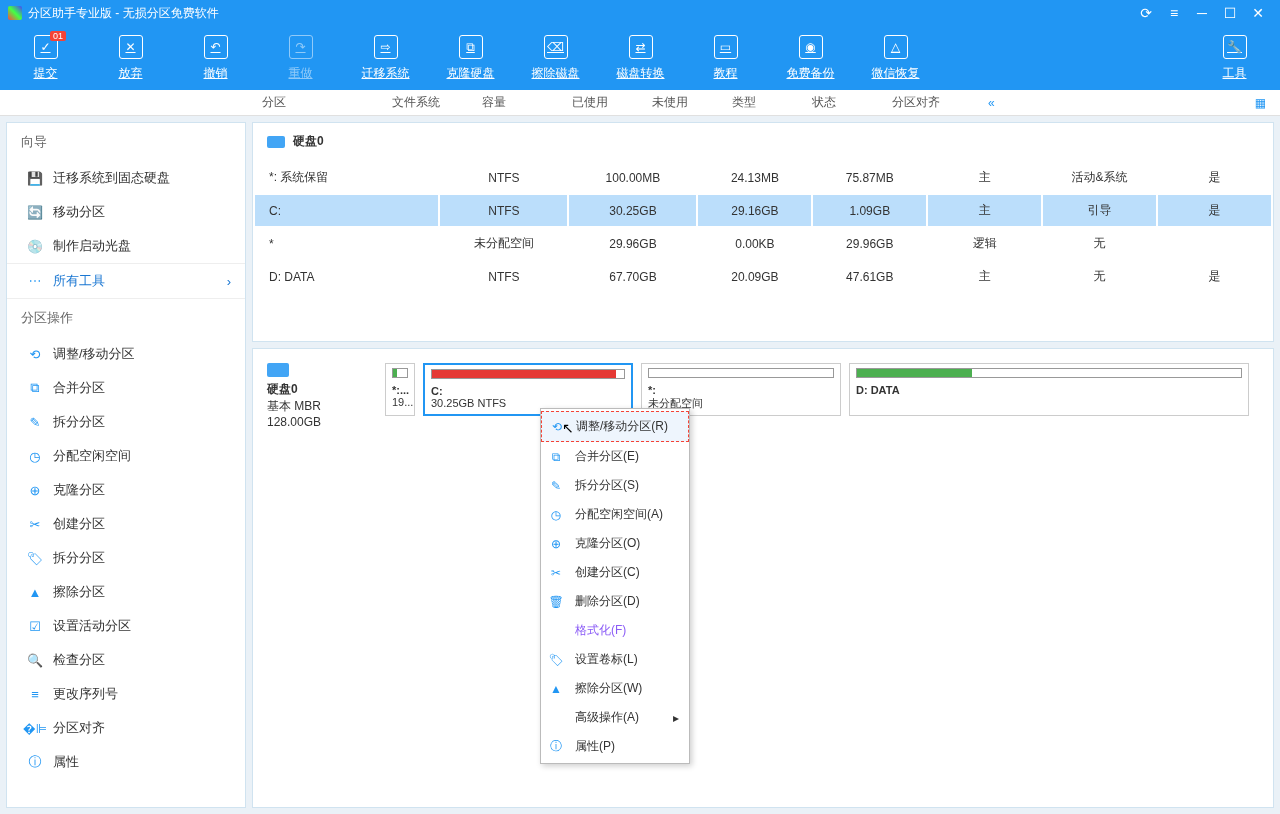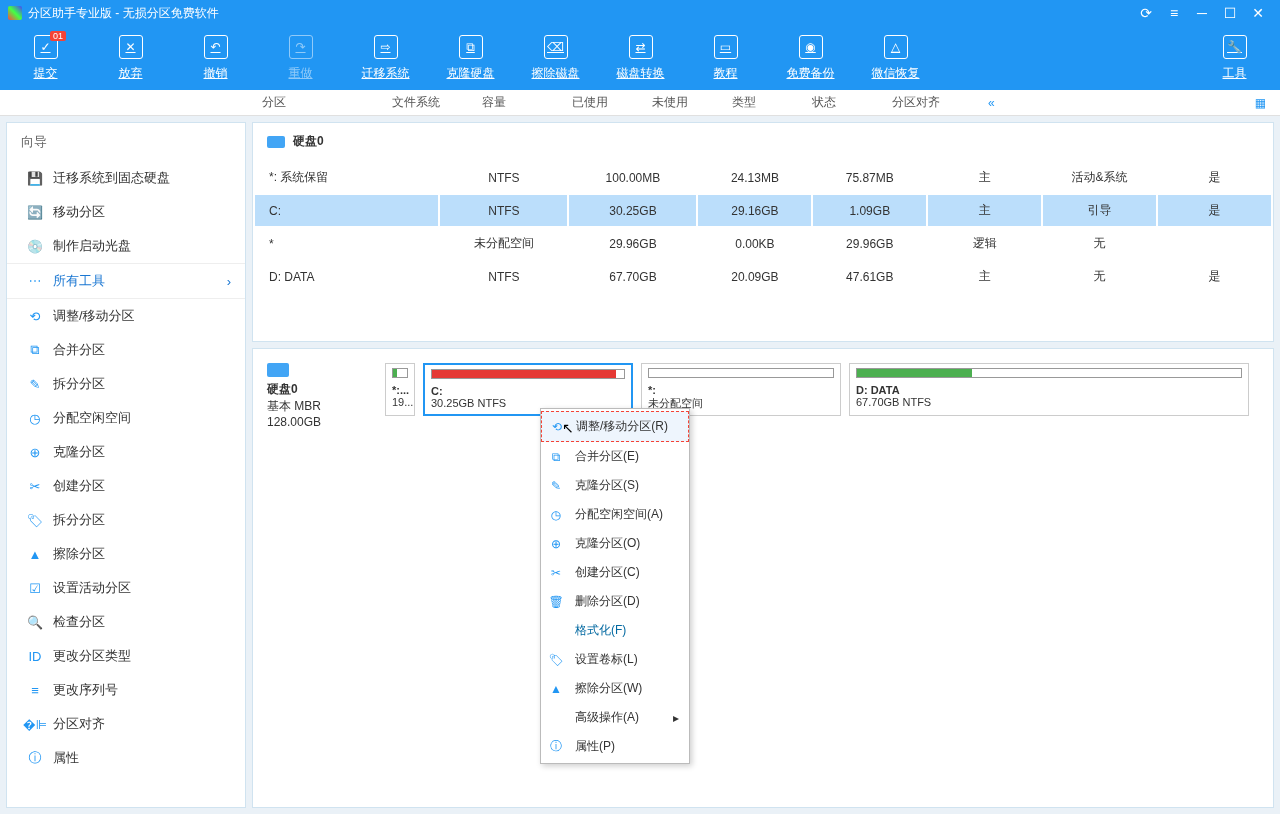--- a/index.html
+++ b/index.html
@@ -33,21 +33,21 @@
 .tbl tr.sel td { background: #bbdefb; }
 .diskmap { background: #fff; border: 1px solid #d0e3f0; padding: 14px; display: flex; gap: 8px; position: relative; min-height: 80px; flex: 1; align-items: flex-start; }
 .dm-disk { width: 110px; }
 .dm-disk .dname { font-weight: bold; margin-top: 4px; }
 .dm-part { border: 1px solid #ccc; padding: 4px 6px; font-size: 11px; cursor: pointer; }
 .dm-part.sel { border: 2px solid #2196f3; }
 .dm-bar { height: 10px; border: 1px solid #999; margin-bottom: 6px; position: relative; background: #fff; }
 .dm-bar .fill { height: 100%; }
 .ctxmenu { position: absolute; left: 540px; top: 408px; width: 150px; background: #fff; border: 1px solid #bbb; box-shadow: 2px 2px 6px rgba(0,0,0,0.2); z-index: 100; padding: 2px 0; }
 .cm-item { padding: 6px 10px 6px 34px; font-size: 12px; cursor: pointer; position: relative; display: flex; align-items: center; }
-.cm-item.disabled { color: #0369a1; }
+.cm-item.disabled { color: #8b5cf6; }
 .cm-item.hl { border: 1.5px dashed #f44336; background: #eef5fd; }
 .cm-item .cico { position: absolute; left: 8px; width: 14px; height: 14px; color: #2196f3; display: inline-flex; align-items: center; justify-content: center; }
 .cm-item .arrow { margin-left: auto; }
 .cursor { position: absolute; left: 562px; top: 420px; z-index: 101; font-size: 14px; color: #000; }
 .columns .collapse { color: #2196f3; margin-left: 16px; cursor: pointer; }
 .columns .viewbtn { margin-left: auto; margin-right: 14px; color: #2196f3; cursor: pointer; }
 </style>
 </head>
 <body>
 
@@ -142,20 +142,21 @@
           </div>
           <div class="sb-item">
             <span class="sico">💿</span>
             <span>制作启动光盘</span>
           </div>
         </div>
       <div class="sb-item alltools">
         <span><span class="sico">⋯</span><span>所有工具</span></span>
         <span style="color:#1976d2">›</span>
       </div>
+      <div class="sb-header">分区操作</div>
       <div id="sb-ops">
           <div class="sb-item">
             <span class="sico">⟲</span>
             <span>调整/移动分区</span>
           </div>
           <div class="sb-item">
             <span class="sico">⧉</span>
             <span>合并分区</span>
           </div>
           <div class="sb-item">
@@ -182,24 +183,20 @@
             <span class="sico">▲</span>
             <span>擦除分区</span>
           </div>
           <div class="sb-item">
             <span class="sico">☑</span>
             <span>设置活动分区</span>
           </div>
           <div class="sb-item">
             <span class="sico">🔍</span>
             <span>检查分区</span>
-          </div>
-          <div class="sb-item">
-            <span class="sico">ID</span>
-            <span>更改分区类型</span>
           </div>
           <div class="sb-item">
             <span class="sico">≡</span>
             <span>更改序列号</span>
           </div>
           <div class="sb-item">
             <span class="sico">�⊫</span>
             <span>分区对齐</span>
           </div>
           <div class="sb-item">
@@ -294,42 +291,41 @@
                 <div class="fill" style="width:0%;background:#ccc"></div>
               </div>
       <div style="font-weight:bold">*:</div>
       <div>未分配空间</div>
     </div>
             <div class="dm-part " style="width:400px">
       <div class="dm-bar">
                 <div class="fill" style="width:30%;background:#4caf50"></div>
               </div>
       <div style="font-weight:bold">D: DATA</div>
-      <div>67.70GB NTFS</div>
     </div>
           </div>
       </div>
     </div>
   </div>
 </div>
 
 <div class="ctxmenu" id="ctxmenu">
     <div class="cm-item hl ">
       <span class="cico">⟲</span>
       <span>调整/移动分区(R)</span>
 
     </div>
     <div class="cm-item  ">
       <span class="cico">⧉</span>
       <span>合并分区(E)</span>
 
     </div>
     <div class="cm-item  ">
       <span class="cico">✎</span>
-      <span>克隆分区(S)</span>
+      <span>拆分分区(S)</span>
 
     </div>
     <div class="cm-item  ">
       <span class="cico">◷</span>
       <span>分配空闲空间(A)</span>
 
     </div>
     <div class="cm-item  ">
       <span class="cico">⊕</span>
       <span>克隆分区(O)</span>

